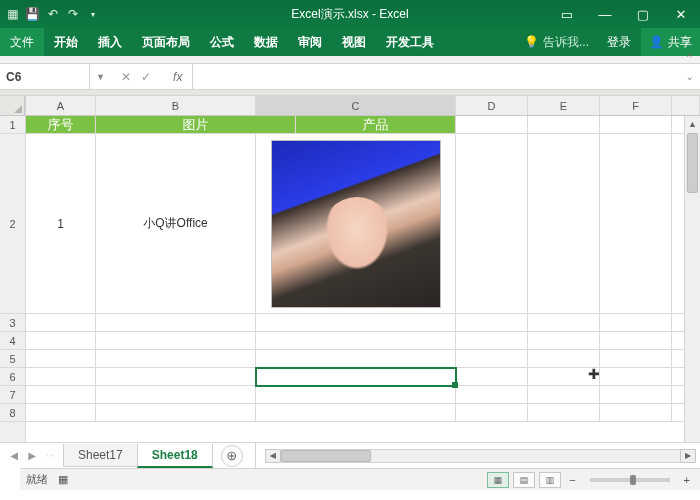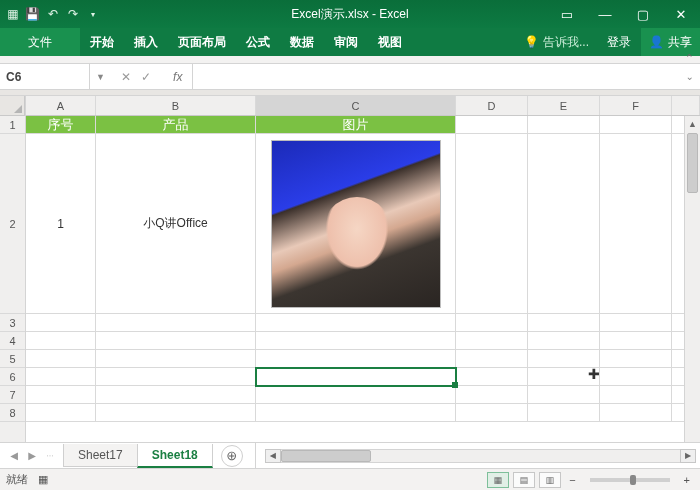--- a/index.html
+++ b/index.html
@@ -4,21 +4,21 @@
 <style>
 *{margin:0;padding:0;box-sizing:border-box;font-family:"Microsoft YaHei",Arial,sans-serif;}
 html,body{width:700px;height:500px;overflow:hidden;background:#fff;}
 .titlebar{height:28px;background:linear-gradient(#0a6e3a,#0d7a42);display:flex;align-items:center;color:#fff;font-size:12px;position:relative;}
 .tb-left{display:flex;align-items:center;gap:2px;padding-left:4px;}
 .tb-icon{width:18px;height:18px;display:flex;align-items:center;justify-content:center;font-size:12px;color:#dff3e6;}
 .tb-title{position:absolute;left:0;right:0;text-align:center;pointer-events:none;font-size:12px;}
 .tb-controls{margin-left:auto;display:flex;align-items:center;height:100%;}
 .tb-btn{width:38px;height:28px;display:flex;align-items:center;justify-content:center;color:#fff;font-size:13px;}
 .menubar{height:28px;background:#0f7b43;display:flex;align-items:center;color:#fff;font-size:12px;}
-.file-tab{background:#19914f;height:100%;display:flex;align-items:center;padding:0 28px;}
+.file-tab{background:#19914f;height:100%;display:flex;align-items:center;padding:0 10px;}
 .mtab{padding:0 10px;height:100%;display:flex;align-items:center;font-weight:bold;}
 .spacer{flex:1;}
 .tell{display:flex;align-items:center;gap:4px;padding:0 8px;color:#c9ecd7;}
 .login{padding:0 10px;}
 .share{background:#19914f;height:100%;display:flex;align-items:center;padding:0 8px;gap:4px;}
 .ribbon-collapse{height:8px;background:#f3f2f1;border-bottom:1px solid #d4d4d4;position:relative;}
 .ribbon-collapse:after{content:"⌃";position:absolute;right:6px;top:-4px;font-size:11px;color:#666;}
 .namebox-row{height:26px;border-bottom:1px solid #d4d4d4;display:flex;align-items:center;font-size:12px;color:#444;}
 .namebox{width:90px;border-right:1px solid #d4d4d4;height:100%;display:flex;align-items:center;padding:0 6px;font-weight:bold;}
 .nb-dd{color:#888;font-size:9px;padding:0 6px;}
@@ -55,21 +55,21 @@
 .sb-nav{display:flex;align-items:center;gap:2px;padding:0 6px;color:#9a9a9a;}
 .sb-nav span{width:16px;text-align:center;font-size:10px;}
 .tab{padding:4px 14px;border:1px solid #cfcfcf;border-top:none;background:#f4f3f2;margin-left:-1px;position:relative;}
 .tab.active{background:#fff;border-bottom:2px solid #1a7f42;color:#1a7f42;font-weight:bold;}
 .addsheet{width:22px;height:22px;border:1px solid #cfcfcf;border-radius:50%;display:flex;align-items:center;justify-content:center;margin:0 8px;font-size:13px;color:#666;}
 .sb-divider{width:6px;height:100%;border-left:1px solid #d4d4d4;margin:0 4px;}
 .hscroll{flex:1;display:flex;align-items:center;padding-right:4px;}
 .hs-arrow{width:16px;height:14px;background:#efefef;border:1px solid #c7c7c7;display:flex;align-items:center;justify-content:center;font-size:8px;color:#666;}
 .hs-track{flex:1;height:14px;background:#f0efee;border:1px solid #d4d4d4;border-left:none;border-right:none;position:relative;}
 .hs-thumb{position:absolute;left:0;top:0;bottom:0;width:90px;background:#cdcdcd;border:1px solid #b8b8b8;border-radius:2px;}
-.statusbar{height:22px;background:#f3f2f1;border-top:1px solid #d4d4d4;display:flex;align-items:center;font-size:11px;color:#555;padding:0 6px;}
+.statusbar{height:22px;background:#f3f2f1;border-top:1px solid #d4d4d4;display:flex;align-items:center;font-size:11px;color:#555;padding:0 6px;margin-left:20px;}
 .sb-left{display:flex;align-items:center;gap:10px;}
 .sb-icons{margin-left:auto;display:flex;align-items:center;gap:4px;}
 .view-btn{width:22px;height:16px;border:1px solid #c7c7c7;background:#fbfbfb;display:flex;align-items:center;justify-content:center;font-size:9px;color:#666;}
 .view-btn.active{background:#e1efe6;border-color:#7ebf9a;}
 .slider{width:80px;height:4px;background:#d0d0d0;position:relative;margin:0 6px;}
 .slider:after{content:"";position:absolute;left:50%;top:-3px;width:6px;height:10px;background:#888;border-radius:2px;}
 </style>
 </head>
 <body>
 
@@ -92,20 +92,21 @@
 
 <div class="menubar">
   <div class="file-tab">文件</div>
   <div class="mtab">开始</div>
   <div class="mtab">插入</div>
   <div class="mtab">页面布局</div>
   <div class="mtab">公式</div>
   <div class="mtab">数据</div>
   <div class="mtab">审阅</div>
   <div class="mtab">视图</div>
+  <div class="mtab">开发工具</div>
   <div class="spacer"></div>
   <div class="tell">
     <span>💡</span>
     <span>告诉我...</span>
   </div>
   <div class="login">登录</div>
   <div class="share">
     <span>👤</span>
     <span>共享</span>
   </div>
@@ -149,22 +150,22 @@
       <div class="colhdr cB">B</div>
       <div class="colhdr cC selected">C</div>
       <div class="colhdr cD">D</div>
       <div class="colhdr cE">E</div>
       <div class="colhdr cF">F</div>
       <div class="colhdr cG"></div>
     </div>
     <div class="rows">
       <div class="row">
         <div class="cell hdr-cell cA">序号</div>
+        <div class="cell hdr-cell cC">图片</div>
         <div class="cell hdr-cell cB">产品</div>
-        <div class="cell hdr-cell cC">图片</div>
         <div class="cell cD"></div>
         <div class="cell cE"></div>
         <div class="cell cF"></div>
         <div class="cell cG"></div>
       </div>
       <div class="row tall">
         <div class="cell cA">1</div>
         <div class="cell cB">小Q讲Office</div>
         <div class="cell cC">
           <div class="image-placeholder"></div>

